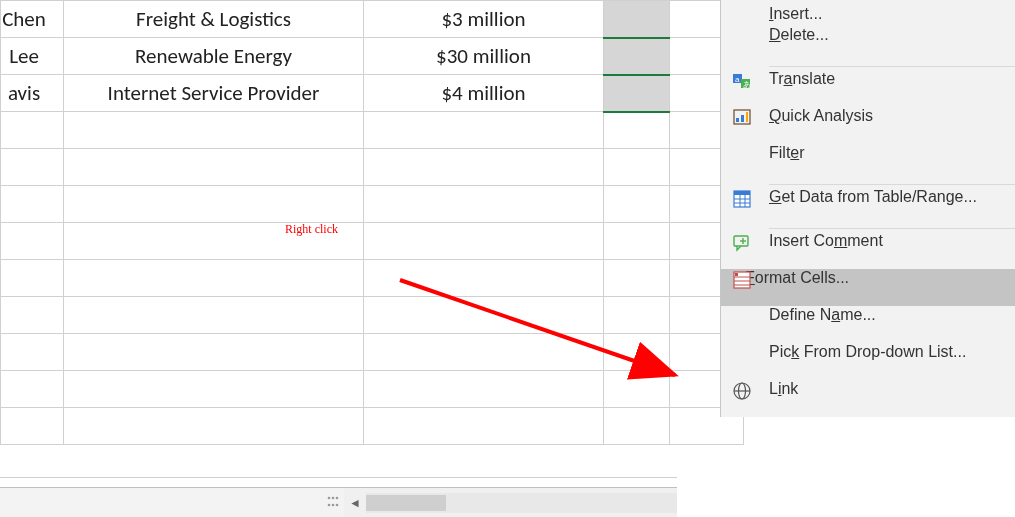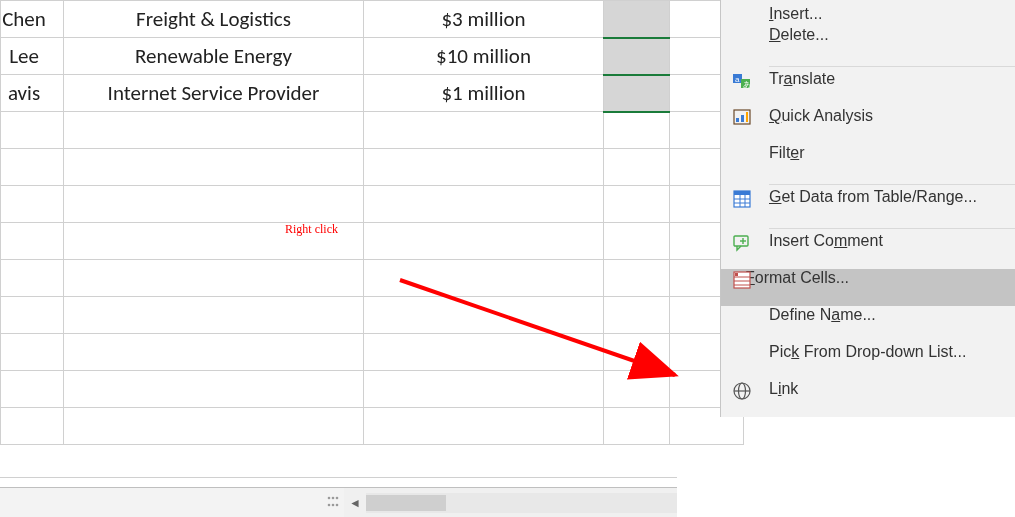--- a/index.html
+++ b/index.html
@@ -185,28 +185,28 @@
         <tr>
       <td class="colA-cell">Chen</td>
       <td>Freight &amp; Logistics</td>
       <td>$3 million</td>
       <td class="selected-header"></td>
       <td></td>
     </tr>
     <tr>
       <td class="colA-cell">Lee</td>
       <td>Renewable Energy</td>
-      <td>$10 million</td>
+      <td>$30 million</td>
       <td class="selected-header"></td>
       <td></td>
     </tr>
     <tr>
       <td class="colA-cell">avis</td>
       <td>Internet Service Provider</td>
-      <td>$1 million</td>
+      <td>$4 million</td>
       <td class="selected-header" style="border-bottom:2px solid #1a7b3a;"></td>
       <td></td>
     </tr>
 
     <tr>
           <td></td>
           <td></td>
           <td></td>
           <td></td>
           <td></td>

